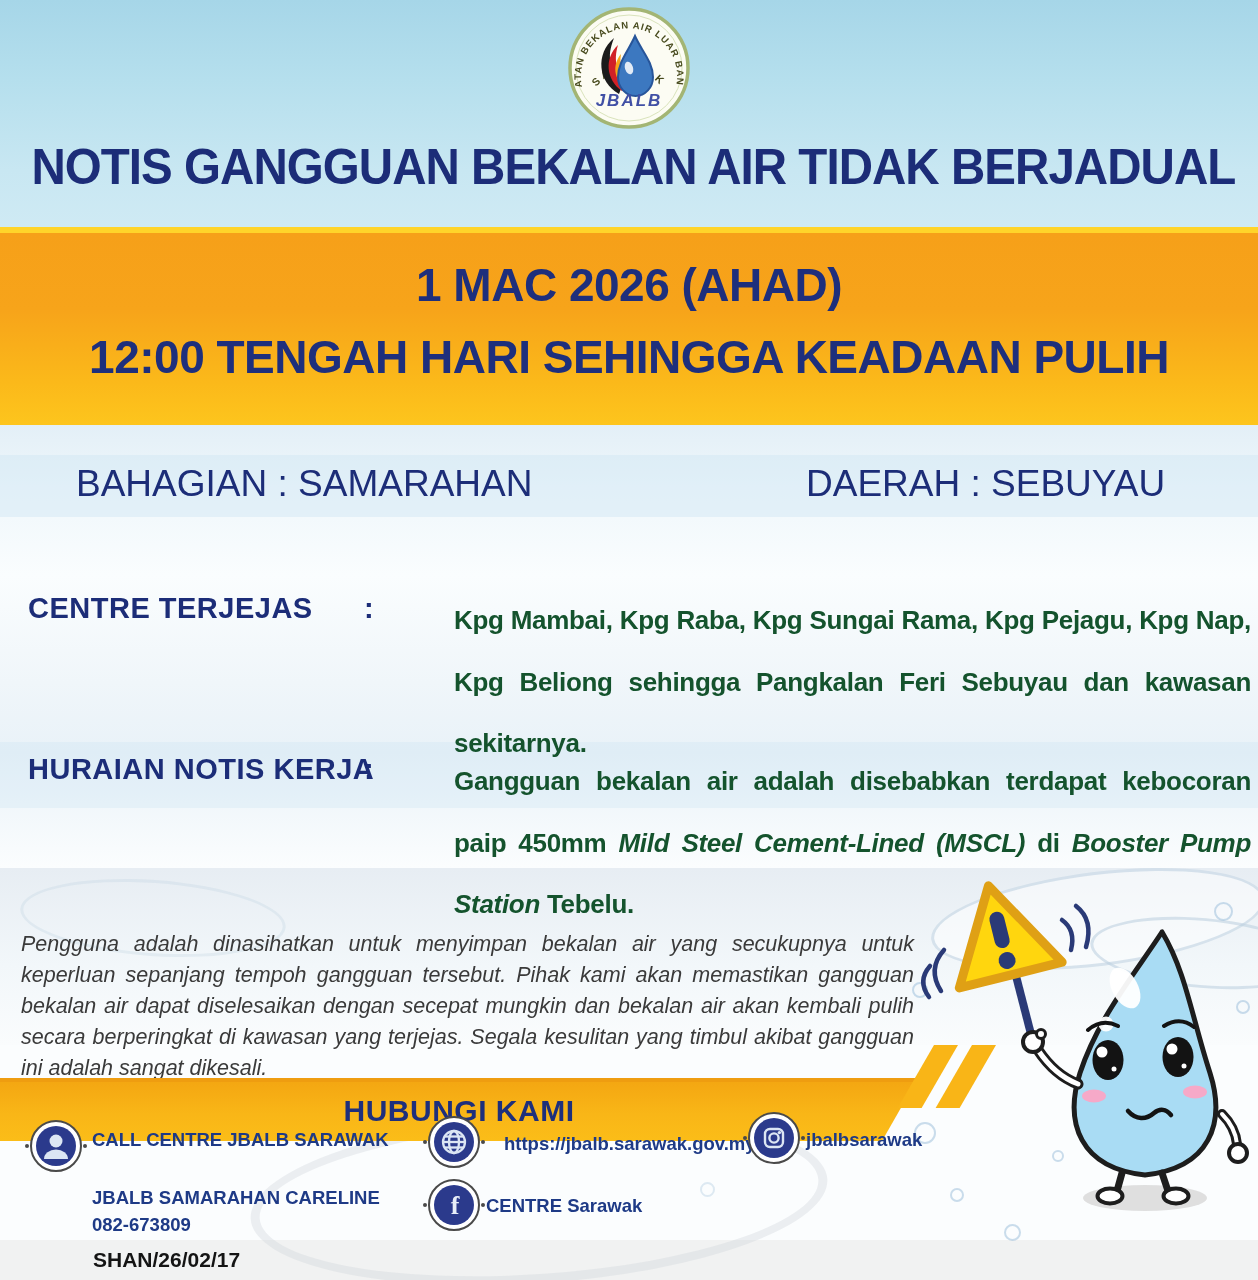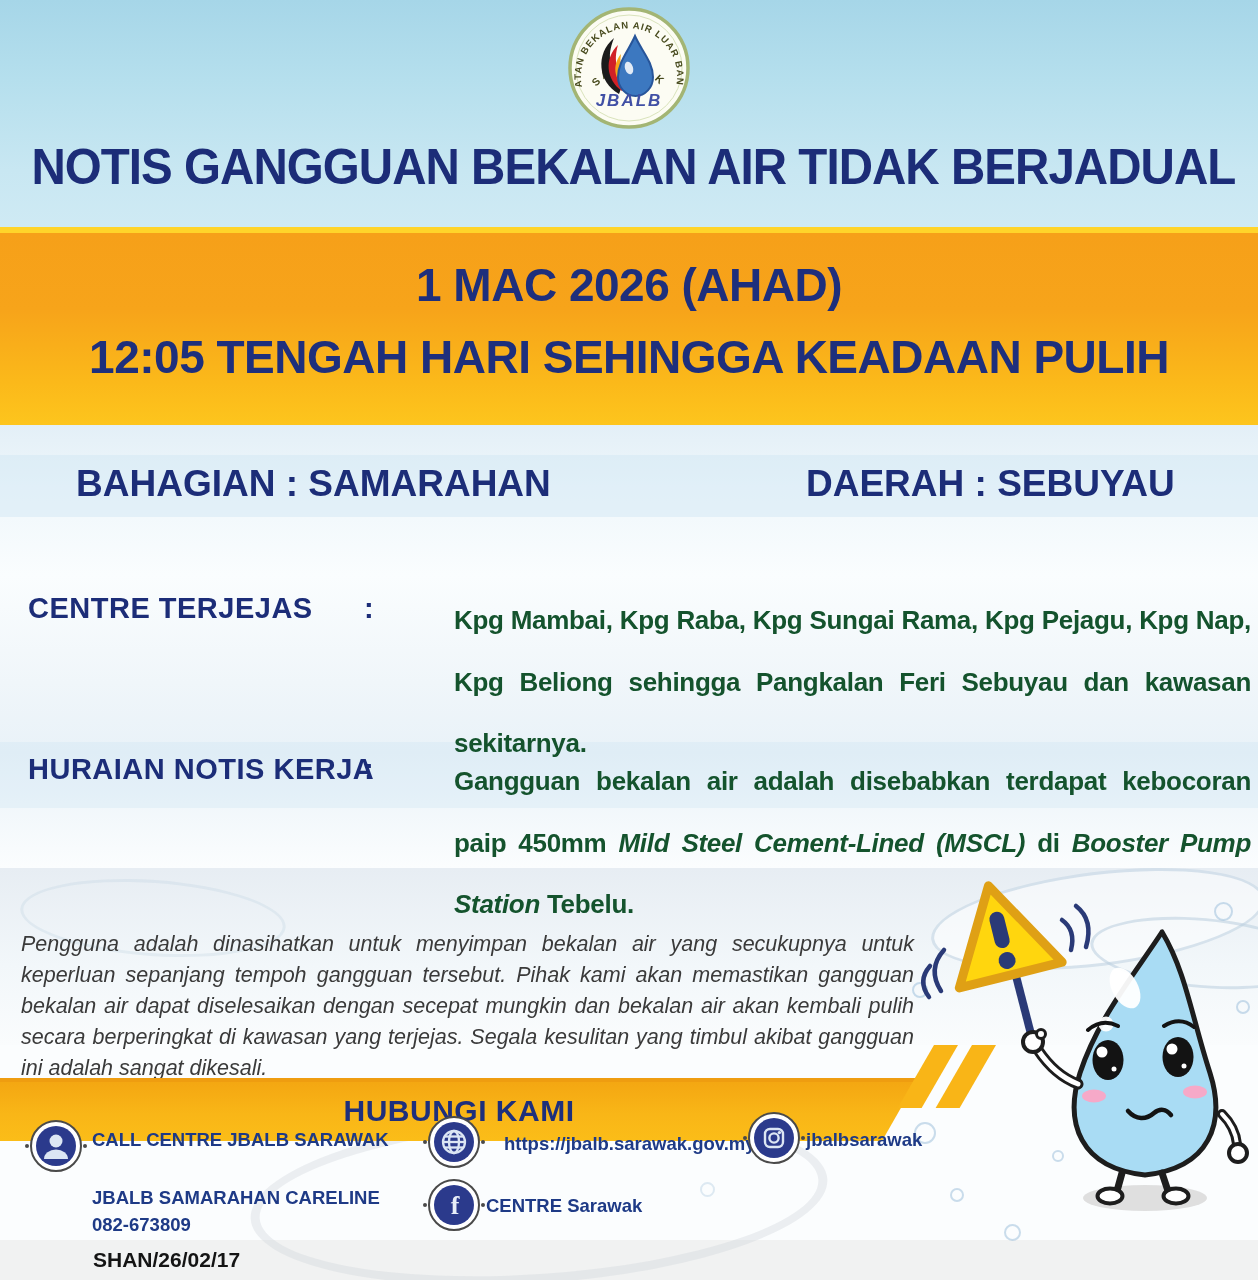--- a/index.html
+++ b/index.html
@@ -27,21 +27,21 @@
   .bub{border-radius:50%;border:2px solid rgba(140,180,212,.45);}
   
   .title{left:0;top:138px;width:1258px;text-align:center;font-weight:bold;
     font-size:50px;letter-spacing:-1px;color:#1c2d78;white-space:nowrap;
     transform:scaleX(.95);transform-origin:50% 50%;}
   
   .date-line{left:0;width:1258px;text-align:center;font-weight:bold;
     font-size:46px;letter-spacing:-.5px;color:#1e2f7c;white-space:nowrap;}
   
   .band{left:0;width:1258px;background:rgba(205,228,242,.42);}
-  .region-text{top:463px;font-size:37px;font-weight:bold;color:#1c2d78;white-space:nowrap;}
+  .region-text{top:463px;font-size:37px;font-weight:normal;color:#1c2d78;white-space:nowrap;}
   .dlabel{font-size:29px;font-weight:bold;color:#1c2d78;white-space:nowrap;letter-spacing:.5px;}
   .dcolon{font-size:29px;font-weight:bold;color:#1c2d78;}
   .dvalue{left:454px;width:797px;font-size:26px;font-weight:bold;color:#14532d;
     line-height:61.5px;text-align:justify;text-align-last:left;letter-spacing:-.3px;}
   .dvalue .it{font-style:italic;}
   
   .advisory{left:21px;top:929px;width:893px;font-size:21.5px;font-style:italic;
     color:#3a3a3a;line-height:31px;text-align:justify;text-align-last:left;font-weight:500;}
   
   .hk-banner{left:0;top:1078px;width:918px;height:63px;
@@ -111,21 +111,21 @@
     <path d="M 58,82 C 47,73 45,59 54,48 C 52,60 56,69 64,75 Z" fill="#f7a81b"></path>
 
     <path d="M 68,30 C 62,44 51,56 51,71 A 17.5,19 0 1 0 86,71 C 86,56 74,44 68,30 Z" fill="#3c78c0" stroke="#27559a" stroke-width="2"></path>
     <ellipse cx="62" cy="62" rx="4" ry="6.5" fill="#ffffff" opacity=".85" transform="rotate(-18 62 62)"></ellipse>
     <text x="62" y="100" font-size="17" font-weight="bold" font-style="italic" fill="#4150a5" letter-spacing="2" text-anchor="middle">JBALB</text>
   </svg>
 
   <div class="abs title">NOTIS GANGGUAN BEKALAN AIR TIDAK BERJADUAL</div>
 
   <div class="abs date-line" style="top:258px;">1 MAC 2026 (AHAD)</div>
-  <div class="abs date-line" style="top:330px;">12:05 TENGAH HARI SEHINGGA KEADAAN PULIH</div>
+  <div class="abs date-line" style="top:330px;">12:00 TENGAH HARI SEHINGGA KEADAAN PULIH</div>
 
   <div class="abs region-text" style="left:76px;">BAHAGIAN : SAMARAHAN</div>
   <div class="abs region-text" style="left:806px;">DAERAH : SEBUYAU</div>
 
   <div class="abs dlabel" style="left:28px;top:592px;">CENTRE TERJEJAS</div>
   <div class="abs dcolon" style="left:364px;top:592px;">:</div>
   <div class="abs dvalue" style="top:590px;">Kpg Mambai, Kpg Raba, Kpg Sungai Rama, Kpg Pejagu, Kpg Nap, Kpg Beliong sehingga Pangkalan Feri Sebuyau  dan kawasan sekitarnya.</div>
 
   <div class="abs dlabel" style="left:28px;top:753px;">HURAIAN NOTIS KERJA</div>
   <div class="abs dcolon" style="left:364px;top:753px;">:</div>

